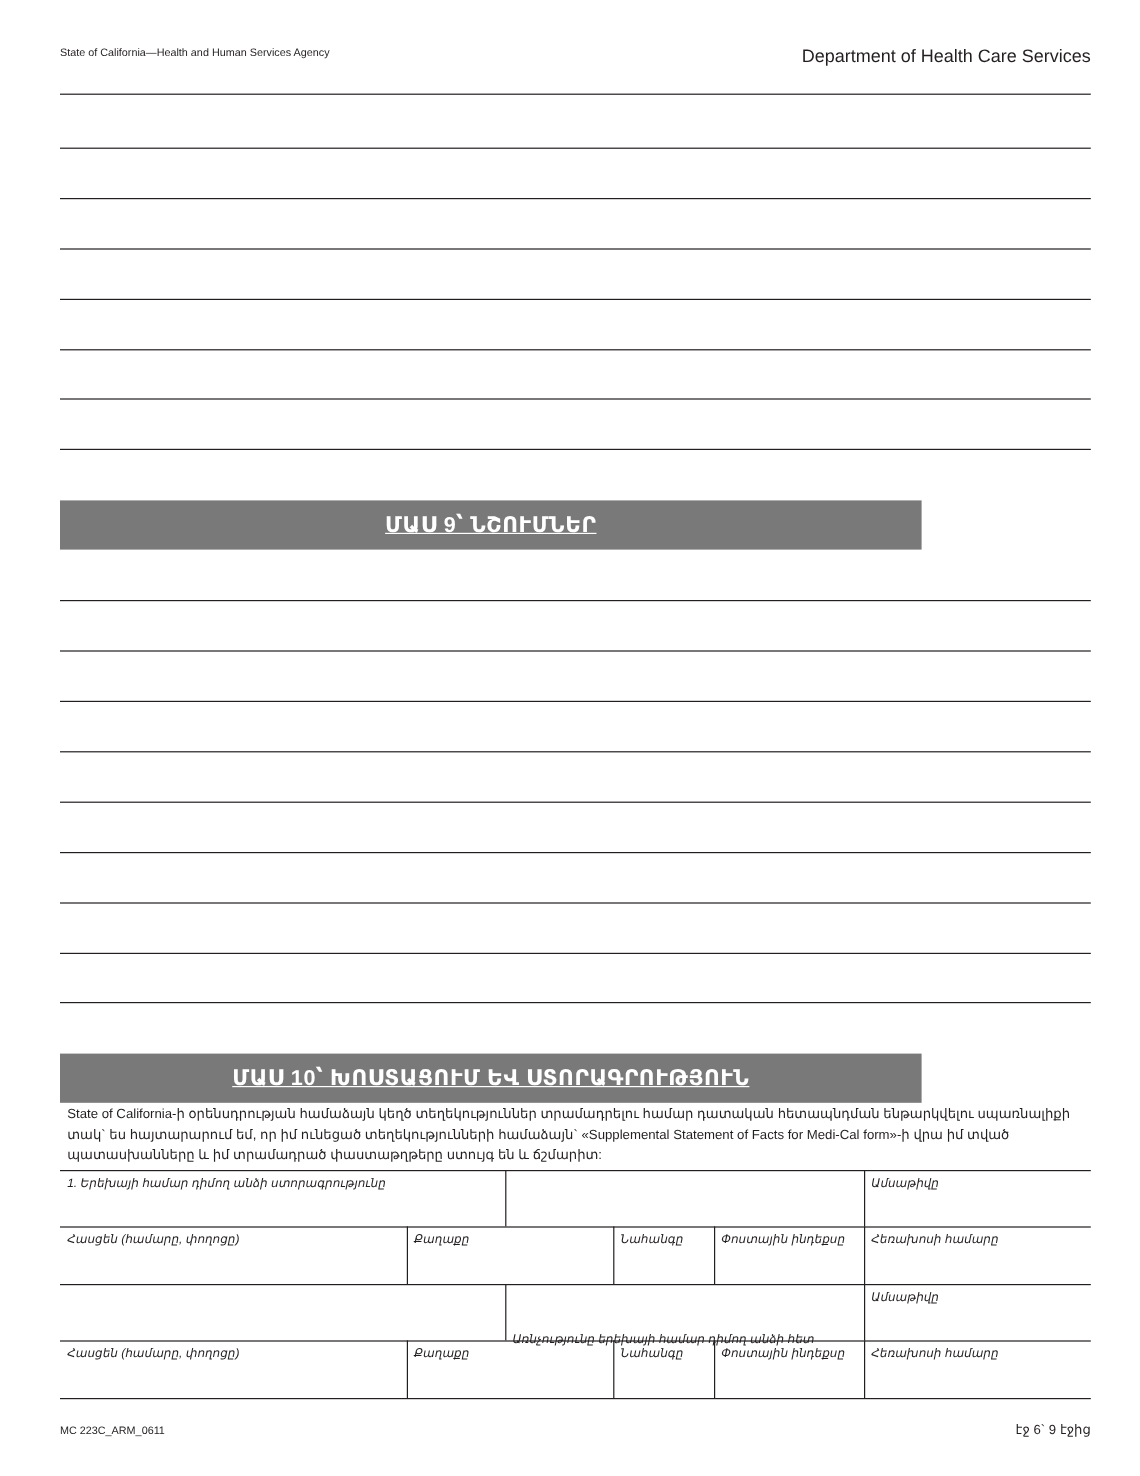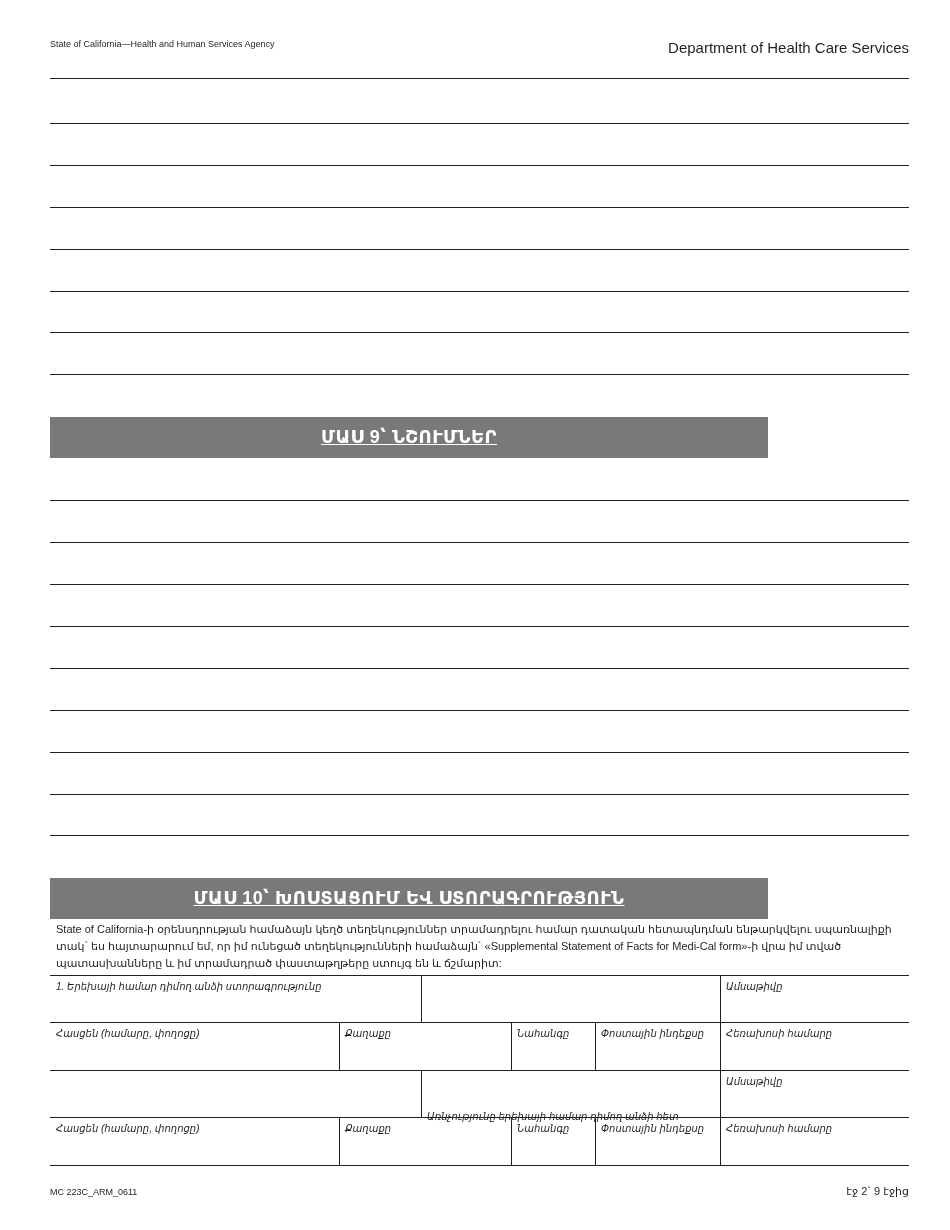--- a/index.html
+++ b/index.html
@@ -214,15 +214,15 @@
     <span>Նահանգը</span>
   </div>
   <div class="cell" style="left:545px; top:1118px; width:125px; height:47px;">
     <span>Փոստային ինդեքսը</span>
   </div>
   <div class="cell" style="left:670px; top:1118px; width:189px; height:47px;">
     <span>Հեռախոսի համարը</span>
   </div>
 
   <div class="footer-left">MC 223C_ARM_0611</div>
-  <div class="footer-right">էջ 2` 9 էջից</div>
+  <div class="footer-right">էջ 6` 9 էջից</div>
 
 </div>
 
 </body></html>

